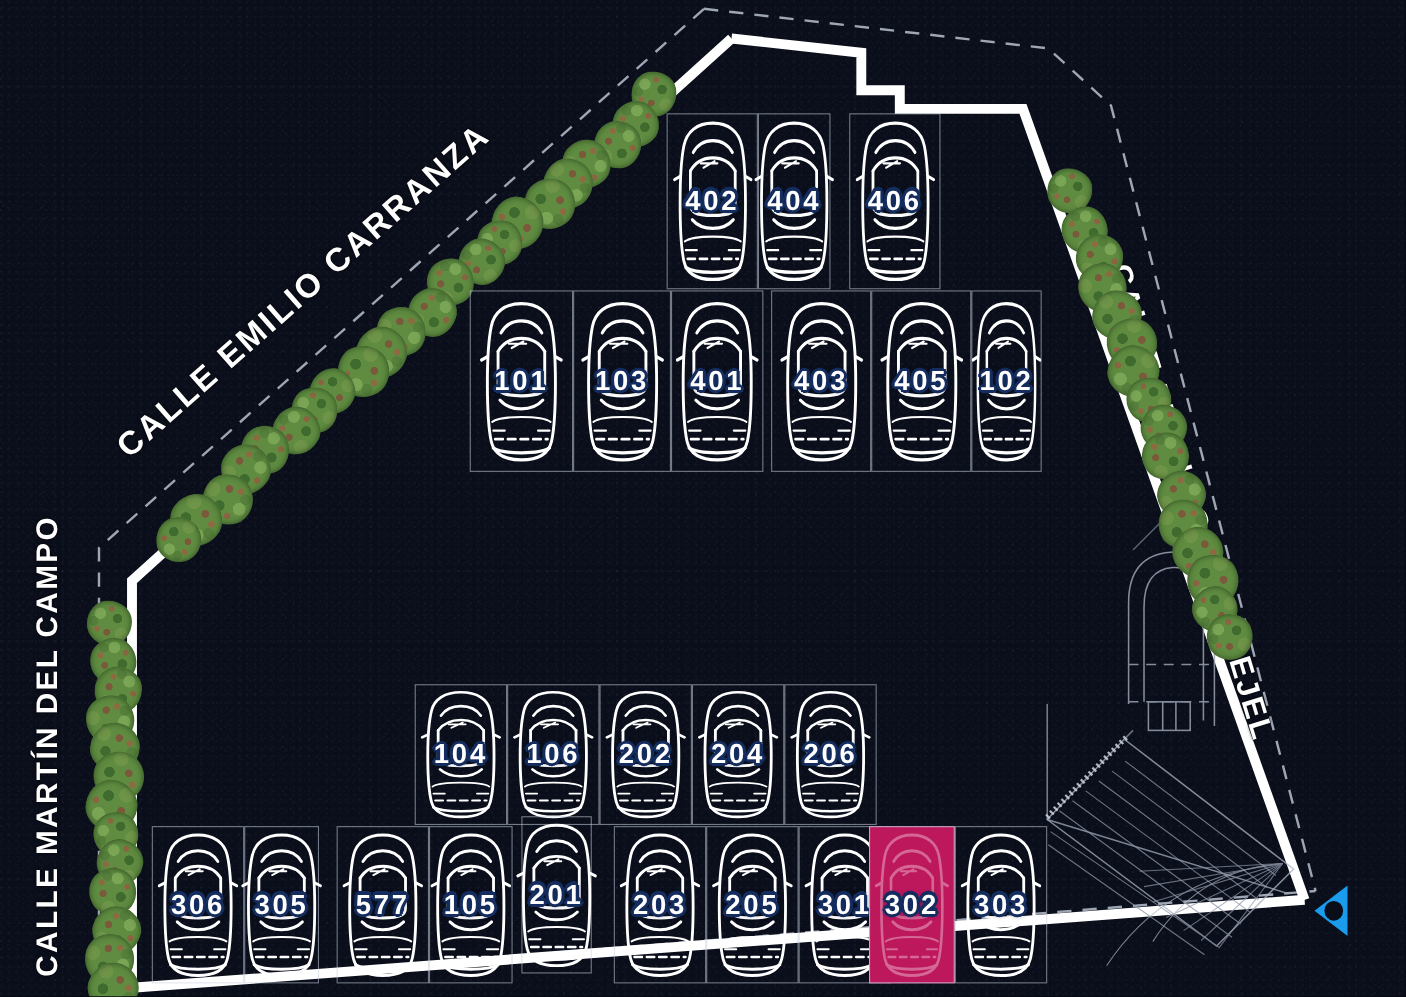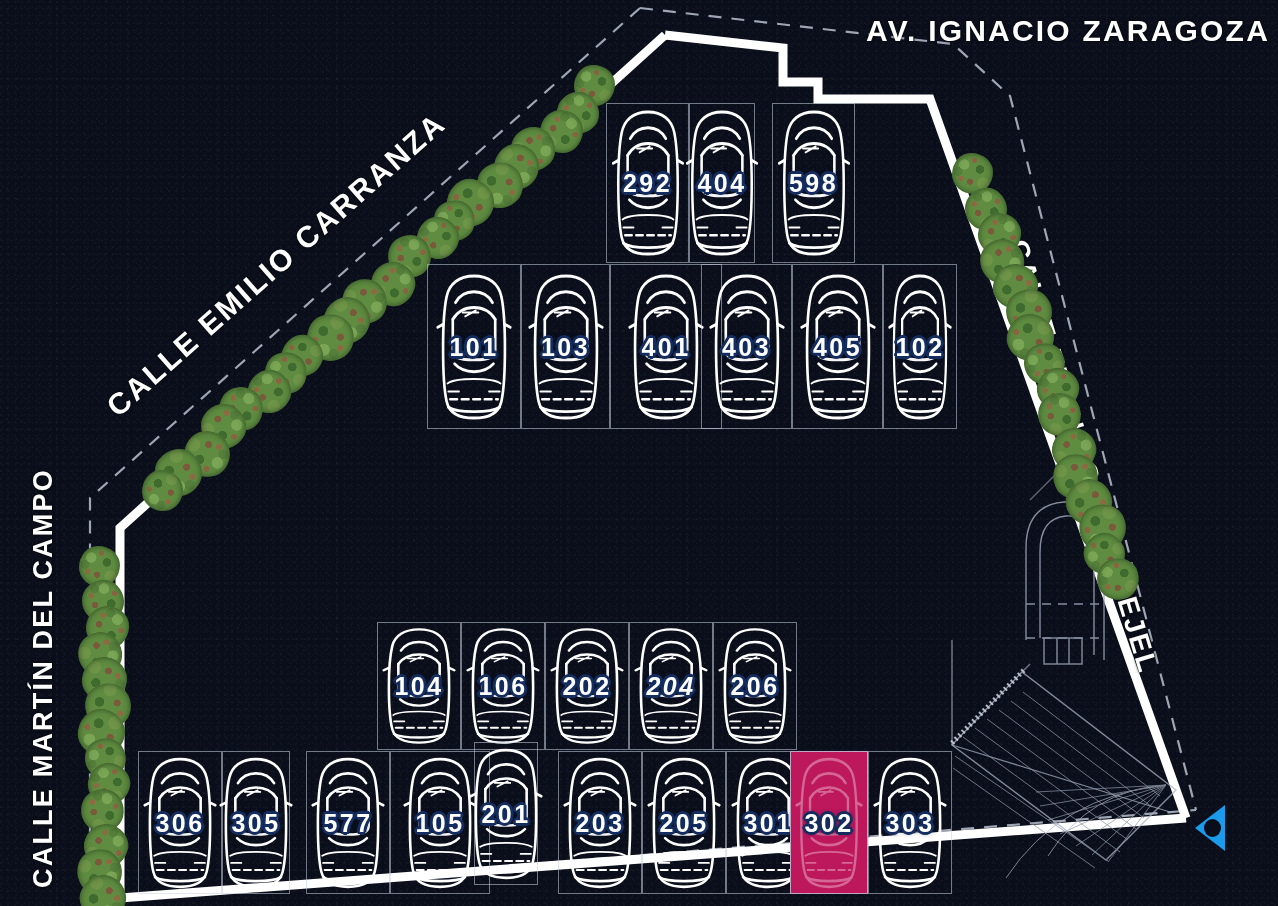--- a/index.html
+++ b/index.html
@@ -191,21 +191,20 @@
       <path d="M 1166 785 Q 1090 790 1048 856" stroke="#aab3c4"></path>
       <path d="M 1166 785 Q 1060 796 1006 878" stroke="#aab3c4"></path>
     </g>
 
     <g stroke="#9aa3b4" stroke-width="1.2" fill="none" opacity=".6">
       <path d="M 1030 500 L 1060 470"></path>
     </g>
 
   </svg>
 
-  <div class="street" id="street-zaragoza">AV. IGNACIO ZARAGOZA</div>
 
   <div class="street" id="street-carranza">CALLE EMILIO CARRANZA</div>
 
   <div class="street" id="street-espejel">CALLE FRANCISCO ESPEJEL</div>
 
   <div class="street" id="street-martin">CALLE MARTÍN DEL CAMPO</div>
 
   <div id="trees">
       <div>
         <div class="tree" style="left: 574px; top: 65.1px; width: 41px; height: 41px; transform: rotate(0deg);"></div>
@@ -265,67 +264,67 @@
         <div class="tree" style="left: 80px; top: 875px; width: 46px; height: 46px; transform: rotate(204deg);"></div>
       </div>
     </div>
 
   <div id="stalls">
       <div>
         <div class="stall" style="left: 606px; top: 103px; width: 83px; height: 160px;">
           <svg class="car" width="73" height="148" viewBox="0 0 86 150" preserveAspectRatio="none">
             <use xlink:href="#car-top"></use>
           </svg>
-          <span class="tag">292</span>
+          <span class="tag">402</span>
         </div>
         <div class="stall" style="left: 689px; top: 103px; width: 66px; height: 160px;">
           <svg class="car" width="73" height="148" viewBox="0 0 86 150" preserveAspectRatio="none">
             <use xlink:href="#car-top"></use>
           </svg>
           <span class="tag">404</span>
         </div>
         <div class="stall" style="left: 772px; top: 103px; width: 83px; height: 160px;">
           <svg class="car" width="73" height="148" viewBox="0 0 86 150" preserveAspectRatio="none">
             <use xlink:href="#car-top"></use>
           </svg>
-          <span class="tag">598</span>
+          <span class="tag">406</span>
         </div>
       </div>
       <div>
         <div class="stall" style="left: 427px; top: 264px; width: 94px; height: 165px;">
           <svg class="car" width="76" height="148" viewBox="0 0 86 150" preserveAspectRatio="none">
             <use xlink:href="#car-top"></use>
           </svg>
           <span class="tag">101</span>
         </div>
         <div class="stall" style="left: 521px; top: 264px; width: 89px; height: 165px;">
           <svg class="car" width="76" height="148" viewBox="0 0 86 150" preserveAspectRatio="none">
             <use xlink:href="#car-top"></use>
           </svg>
           <span class="tag">103</span>
         </div>
-        <div class="stall" style="left: 610px; top: 264px; width: 112px; height: 165px; text-decoration: underline;">
+        <div class="stall" style="left: 610px; top: 264px; width: 84px; height: 165px; text-decoration: underline;">
           <svg class="car" width="76" height="148" viewBox="0 0 86 150" preserveAspectRatio="none">
             <use xlink:href="#car-top"></use>
           </svg>
           <span class="tag">401</span>
         </div>
         <div class="stall" style="left: 701px; top: 264px; width: 91px; height: 165px;">
           <svg class="car" width="76" height="148" viewBox="0 0 86 150" preserveAspectRatio="none">
             <use xlink:href="#car-top"></use>
           </svg>
           <span class="tag">403</span>
         </div>
         <div class="stall" style="left: 792px; top: 264px; width: 91px; height: 165px;">
           <svg class="car" width="76" height="148" viewBox="0 0 86 150" preserveAspectRatio="none">
             <use xlink:href="#car-top"></use>
           </svg>
           <span class="tag">405</span>
         </div>
-        <div class="stall" style="left: 883px; top: 264px; width: 74px; height: 165px;">
+        <div class="stall" style="left: 883px; top: 264px; width: 64px; height: 165px;">
           <svg class="car" width="64" height="148" viewBox="0 0 86 150" preserveAspectRatio="none">
             <use xlink:href="#car-top"></use>
           </svg>
           <span class="tag">102</span>
         </div>
       </div>
       <div>
         <div class="stall" style="left: 377px; top: 622px; width: 84px; height: 128px; text-align: right;">
           <svg class="car" width="74" height="118" viewBox="0 0 86 150" preserveAspectRatio="none">
             <use xlink:href="#car-top"></use>
@@ -337,21 +336,21 @@
             <use xlink:href="#car-top"></use>
           </svg>
           <span class="tag">106</span>
         </div>
         <div class="stall" style="left: 545px; top: 622px; width: 84px; height: 128px;">
           <svg class="car" width="74" height="118" viewBox="0 0 86 150" preserveAspectRatio="none">
             <use xlink:href="#car-top"></use>
           </svg>
           <span class="tag">202</span>
         </div>
-        <div class="stall" style="left: 629px; top: 622px; width: 84px; height: 128px; font-style: italic;">
+        <div class="stall" style="left: 629px; top: 622px; width: 84px; height: 128px;">
           <svg class="car" width="74" height="118" viewBox="0 0 86 150" preserveAspectRatio="none">
             <use xlink:href="#car-top"></use>
           </svg>
           <span class="tag">204</span>
         </div>
         <div class="stall" style="left: 713px; top: 622px; width: 84px; height: 128px;">
           <svg class="car" width="74" height="118" viewBox="0 0 86 150" preserveAspectRatio="none">
             <use xlink:href="#car-top"></use>
           </svg>
           <span class="tag">206</span>
@@ -369,21 +368,21 @@
             <use xlink:href="#car-top"></use>
           </svg>
           <span class="tag">305</span>
         </div>
         <div class="stall" style="left: 306px; top: 751px; width: 84px; height: 143px;">
           <svg class="car" width="74" height="133" viewBox="0 0 86 150" preserveAspectRatio="none">
             <use xlink:href="#car-top"></use>
           </svg>
           <span class="tag">577</span>
         </div>
-        <div class="stall" style="left: 390px; top: 751px; width: 100px; height: 143px; padding-left: 24px;">
+        <div class="stall" style="left: 390px; top: 751px; width: 76px; height: 143px; padding-left: 24px;">
           <svg class="car" width="74" height="133" viewBox="0 0 86 150" preserveAspectRatio="none">
             <use xlink:href="#car-top"></use>
           </svg>
           <span class="tag">105</span>
         </div>
         <div class="stall" style="left: 474px; top: 742px; width: 64px; height: 143px; text-decoration: underline;">
           <svg class="car" width="74" height="133" viewBox="0 0 86 150" preserveAspectRatio="none">
             <use xlink:href="#car-top"></use>
           </svg>
           <span class="tag">201</span>

